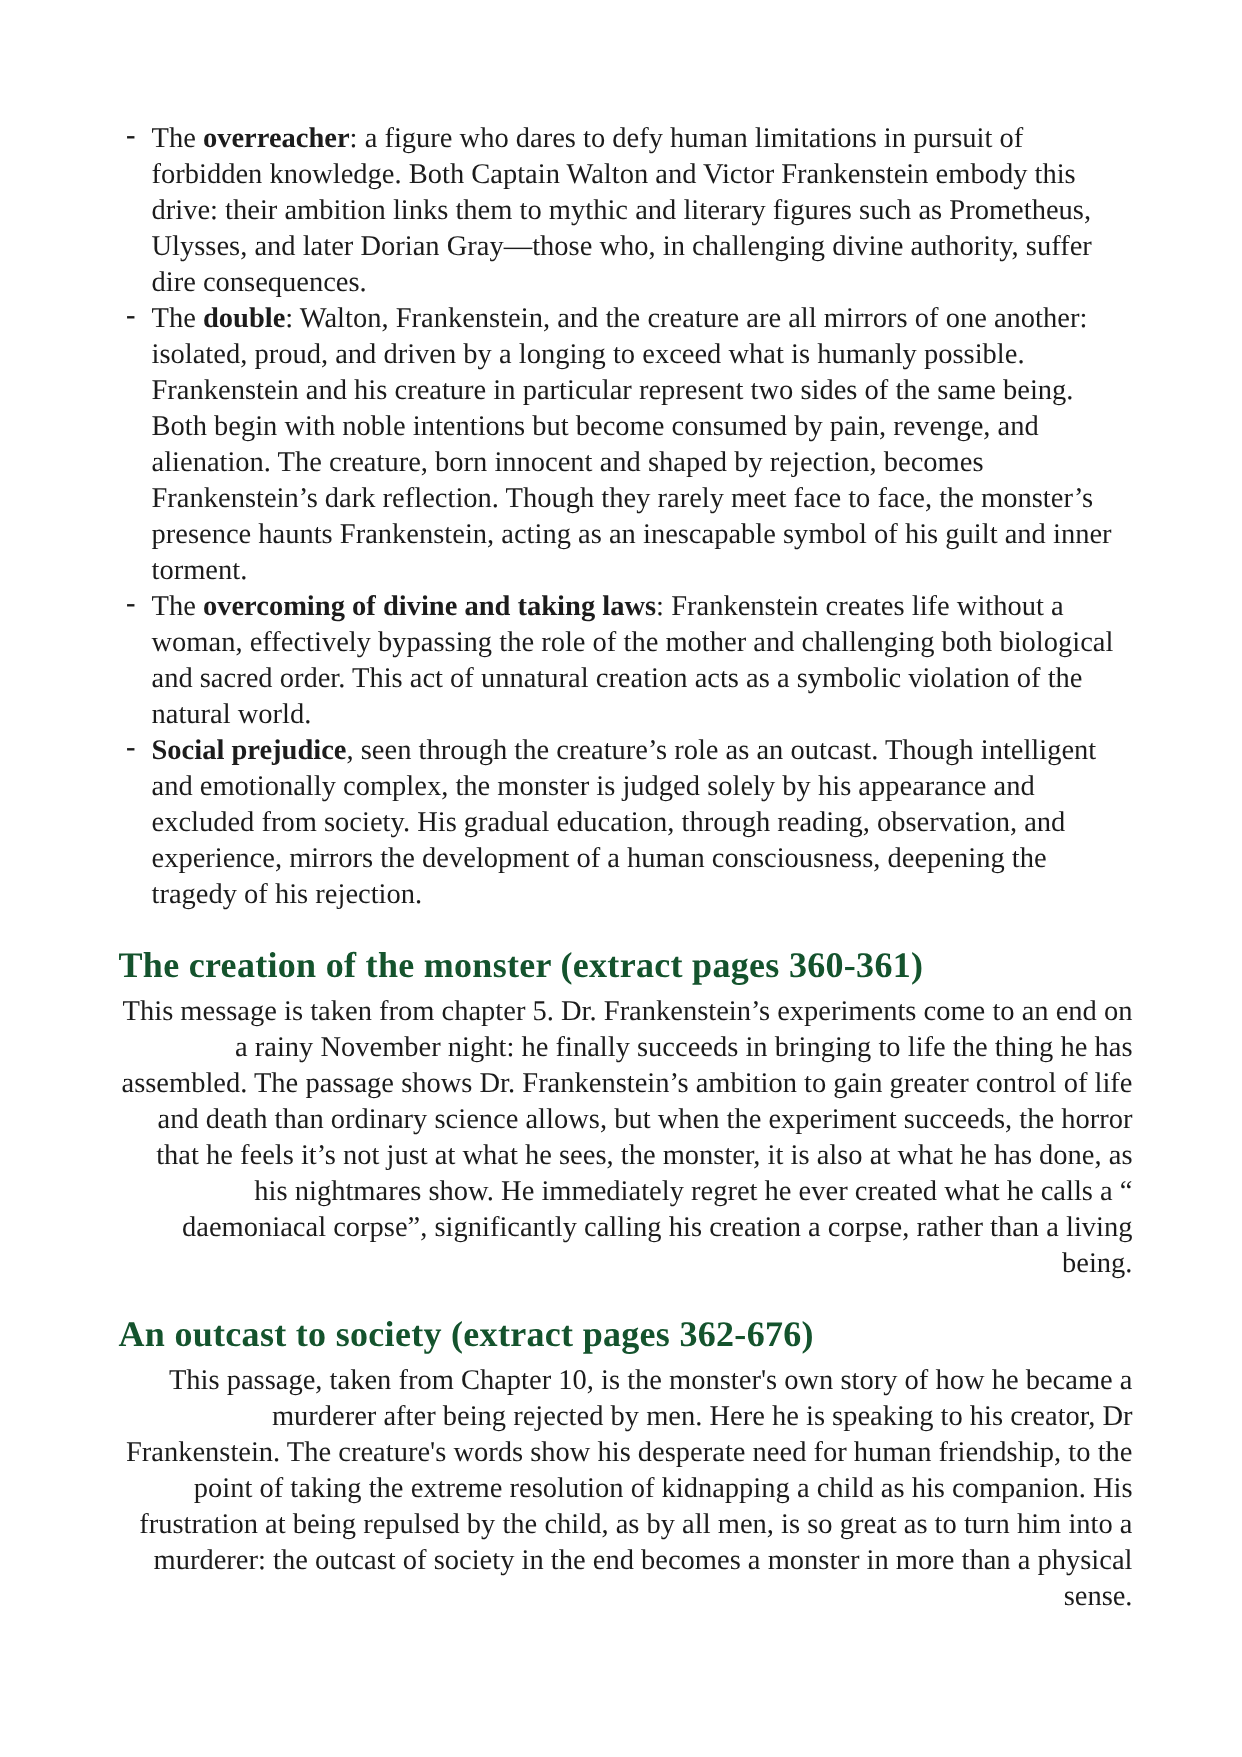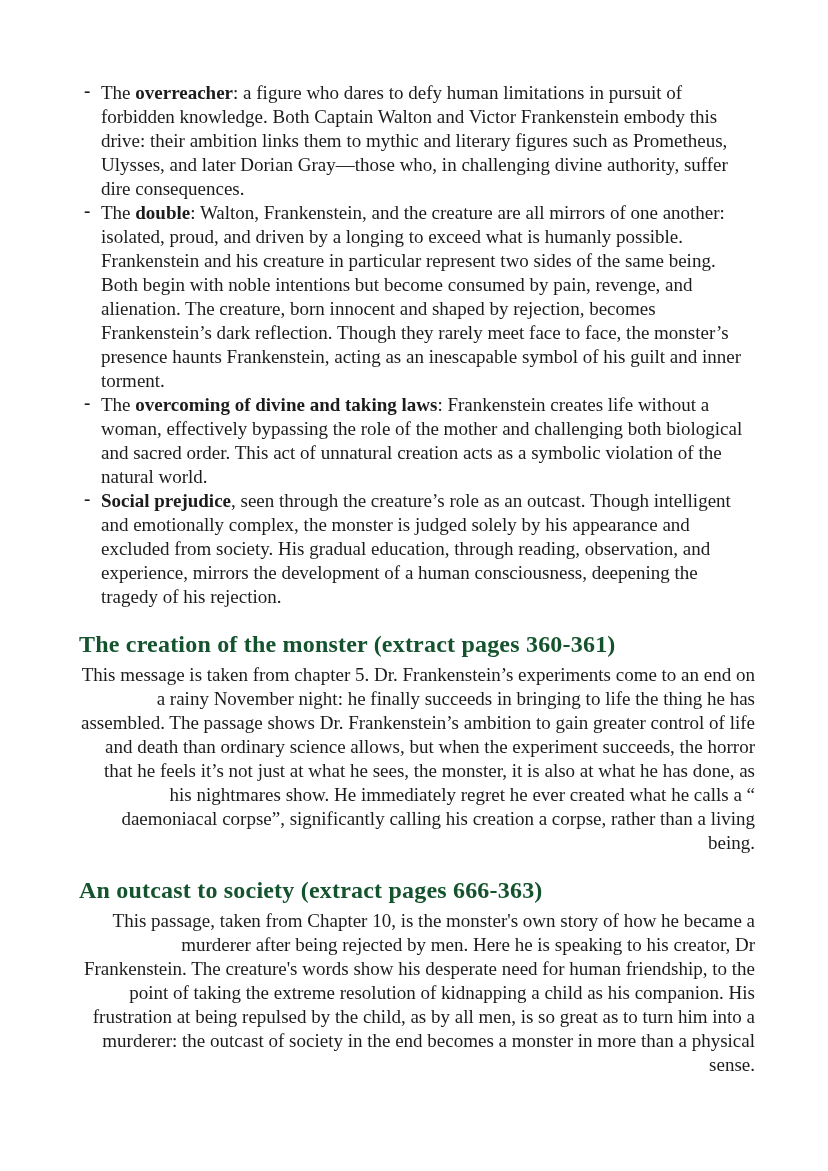--- a/index.html
+++ b/index.html
@@ -75,16 +75,16 @@
   <ul class="themes">
     <li><span class="marker">-</span><span>The </span><span class="term">overreacher</span><span>: a figure who dares to defy human limitations in pursuit of forbidden knowledge. Both Captain Walton and Victor Frankenstein embody this drive: their ambition links them to mythic and literary figures such as Prometheus, Ulysses, and later Dorian Gray—those who, in challenging divine authority, suffer dire consequences.</span></li>
     <li><span class="marker">-</span><span>The </span><span class="term">double</span><span>: Walton, Frankenstein, and the creature are all mirrors of one another: isolated, proud, and driven by a longing to exceed what is humanly possible. Frankenstein and his creature in particular represent two sides of the same being. Both begin with noble intentions but become consumed by pain, revenge, and alienation. The creature, born innocent and shaped by rejection, becomes Frankenstein’s dark reflection. Though they rarely meet face to face, the monster’s presence haunts Frankenstein, acting as an inescapable symbol of his guilt and inner torment.</span></li>
     <li><span class="marker">-</span><span>The </span><span class="term">overcoming of divine and taking laws</span><span>: Frankenstein creates life without a woman, effectively bypassing the role of the mother and challenging both biological and sacred order. This act of unnatural creation acts as a symbolic violation of the natural world.</span></li>
     <li><span class="marker">-</span><span></span><span class="term">Social prejudice</span><span>, seen through the creature’s role as an outcast. Though intelligent and emotionally complex, the monster is judged solely by his appearance and excluded from society. His gradual education, through reading, observation, and experience, mirrors the development of a human consciousness, deepening the tragedy of his rejection.</span></li>
   </ul>
 
   <div class="h2">The creation of the monster (extract pages 360-361)</div>
   <p class="para">This message is taken from chapter 5. Dr. Frankenstein’s experiments come to an end on a rainy November night: he finally succeeds in bringing to life the thing he has assembled. The passage shows Dr. Frankenstein’s ambition to gain greater control of life and death than ordinary science allows, but when the experiment succeeds, the horror that he feels it’s not just at what he sees, the monster, it is also at what he has done, as his nightmares show. He immediately regret he ever created what he calls a “ daemoniacal corpse”, significantly calling his creation a corpse, rather than a living being.</p>
 
-  <div class="h2">An outcast to society (extract pages 666-363)</div>
+  <div class="h2">An outcast to society (extract pages 362-676)</div>
   <p class="para">This passage, taken from Chapter 10, is the monster's own story of how he became a murderer after being rejected by men. Here he is speaking to his creator, Dr Frankenstein. The creature's words show his desperate need for human friendship, to the point of taking the extreme resolution of kidnapping a child as his companion. His frustration at being repulsed by the child, as by all men, is so great as to turn him into a murderer: the outcast of society in the end becomes a monster in more than a physical sense.</p>
 
 </div>
 
 </body></html>

